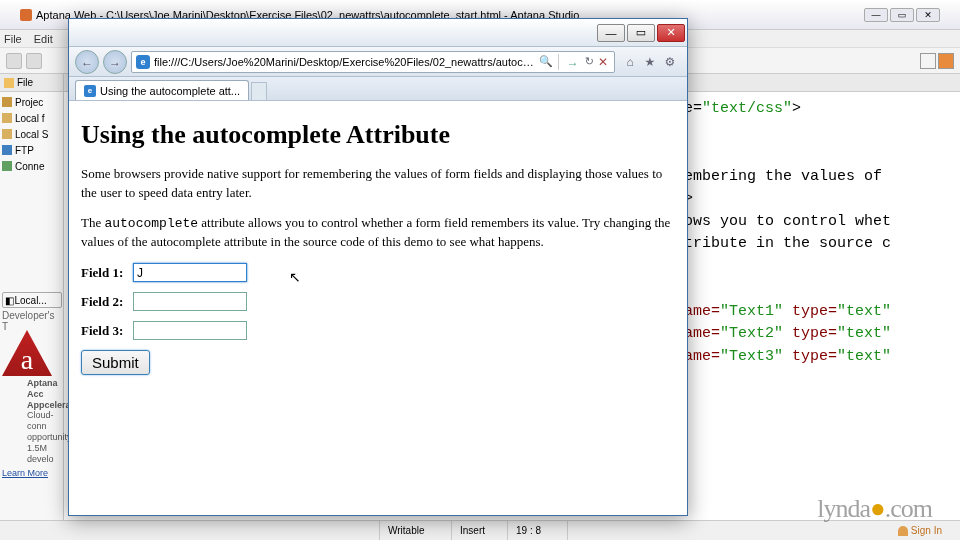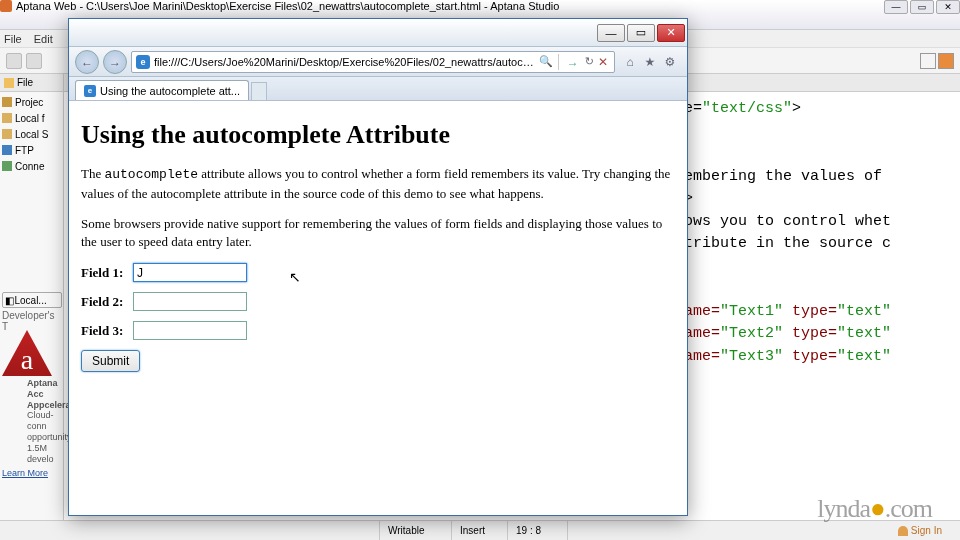--- a/index.html
+++ b/index.html
@@ -1,19 +1,19 @@
 <!DOCTYPE html>
 <html><head>
 <meta charset="utf-8">
 <style>
 * { box-sizing: border-box; margin: 0; padding: 0; }
 body { font-family: Tahoma, sans-serif; font-size: 11px; background: #fff; width: 960px; height: 540px; overflow: hidden; position: relative; }
 
 
-.aptana-titlebar { height: 30px; background: linear-gradient(#fff,#e8e8f0); border-bottom: 1px solid #ccc; display: flex; align-items: flex-start; padding: 0 0; }
+.aptana-titlebar { height: 30px; background: linear-gradient(#fff,#e8e8f0); border-bottom: 1px solid #ccc; display: flex; align-items: center; padding: 0 20px; }
 .aptana-titlebar .icon { width: 12px; height: 12px; background: #d86b2e; border-radius: 2px; margin-right: 4px; }
 .aptana-titlebar .title { font-size: 11px; color: #000; }
 .aptana-titlebar .winbtns { margin-left: auto; display: flex; gap: 2px; }
 .aptana-titlebar .winbtns span { width: 24px; height: 14px; background: #e8e8f0; border: 1px solid #aaa; border-radius: 2px; display: flex; align-items: center; justify-content: center; font-size: 9px; }
 
 .aptana-menubar { height: 18px; background: #f0f0f0; border-bottom: 1px solid #ddd; display: flex; align-items: center; padding: 0 4px; gap: 12px; font-size: 11px; }
 .aptana-menubar span { color: #333; }
 
 .aptana-toolbar { height: 26px; background: #f4f4f4; border-bottom: 1px solid #ccc; display: flex; align-items: center; padding: 0 6px; gap: 4px; }
 .aptana-toolbar .tb-icon { width: 16px; height: 16px; background: #ddd; border: 1px solid #bbb; border-radius: 2px; }
@@ -85,21 +85,21 @@
 .ie-tabs .tab-spacer { width:16px; height:18px; border:1px solid #b0c0d0; border-bottom:none; margin-left:2px; background:#e0e8f0; }
 
 .ie-content { padding:16px 12px; font-family: Georgia, 'Times New Roman', serif; font-size:13px; color:#000; line-height:1.4; }
 .ie-content h1 { font-size:26px; font-weight:bold; margin-bottom:12px; }
 .ie-content p { margin-bottom:12px; }
 .ie-content code { font-family:'Courier New',monospace; }
 .ie-content .form-row { margin-bottom:10px; display:flex; align-items:center; }
 .ie-content .form-row label { font-weight:bold; width:52px; }
 .ie-content .form-row input[type=text] { width:114px; height:19px; border:1px solid #7a9; font-size:12px; padding:0 3px; font-family:Arial,sans-serif; }
 .ie-content .form-row input[type=text].focused { border-color:#3080d0; box-shadow:0 0 2px #3080d0; }
-.ie-content .submit-btn { font-family:Arial,sans-serif; font-size:12px; padding:3px 10px; background:linear-gradient(#f8f8f8,#e4e4e4); border:1px solid #3c7fb1; border-radius:3px; box-shadow:0 0 2px #6af; }
+.ie-content .submit-btn { font-family:Arial,sans-serif; font-size:15px; padding:3px 10px; background:linear-gradient(#f8f8f8,#e4e4e4); border:1px solid #3c7fb1; border-radius:3px; box-shadow:0 0 2px #6af; }
 
 .cursor { position:absolute; left:220px; top:250px; font-size:14px; color:#000; pointer-events:none; }
 </style>
 </head>
 <body>
 
 <div class="aptana-titlebar">
   <span class="icon"></span>
   <span class="title">Aptana Web - C:\Users\Joe Marini\Desktop\Exercise Files\02_newattrs\autocomplete_start.html - Aptana Studio</span>
   <div class="winbtns">
@@ -212,22 +212,22 @@
   </div>
   <div class="ie-tabs">
     <div class="tab">
       <span class="e-icon">e</span>
       <span>Using the autocomplete att...</span>
     </div>
     <div class="tab-spacer"></div>
   </div>
   <div class="ie-content">
     <h1>Using the autocomplete Attribute</h1>
+    <p>Some browsers provide native support for remembering the values of form fields and displaying those values to the user to speed data entry later.</p>
     <p><span>The </span><code>autocomplete</code><span> attribute allows you to control whether a form field remembers its value. Try changing the values of the autocomplete attribute in the source code of this demo to see what happens.</span></p>
-    <p>Some browsers provide native support for remembering the values of form fields and displaying those values to the user to speed data entry later.</p>
     <div class="form-row">
       <label>Field 1:</label>
       <input type="text" class="focused" value="J" style="">
     </div>
     <div class="form-row">
       <label>Field 2:</label>
       <input type="text" value="" style="">
     </div>
     <div class="form-row">
       <label>Field 3:</label>

